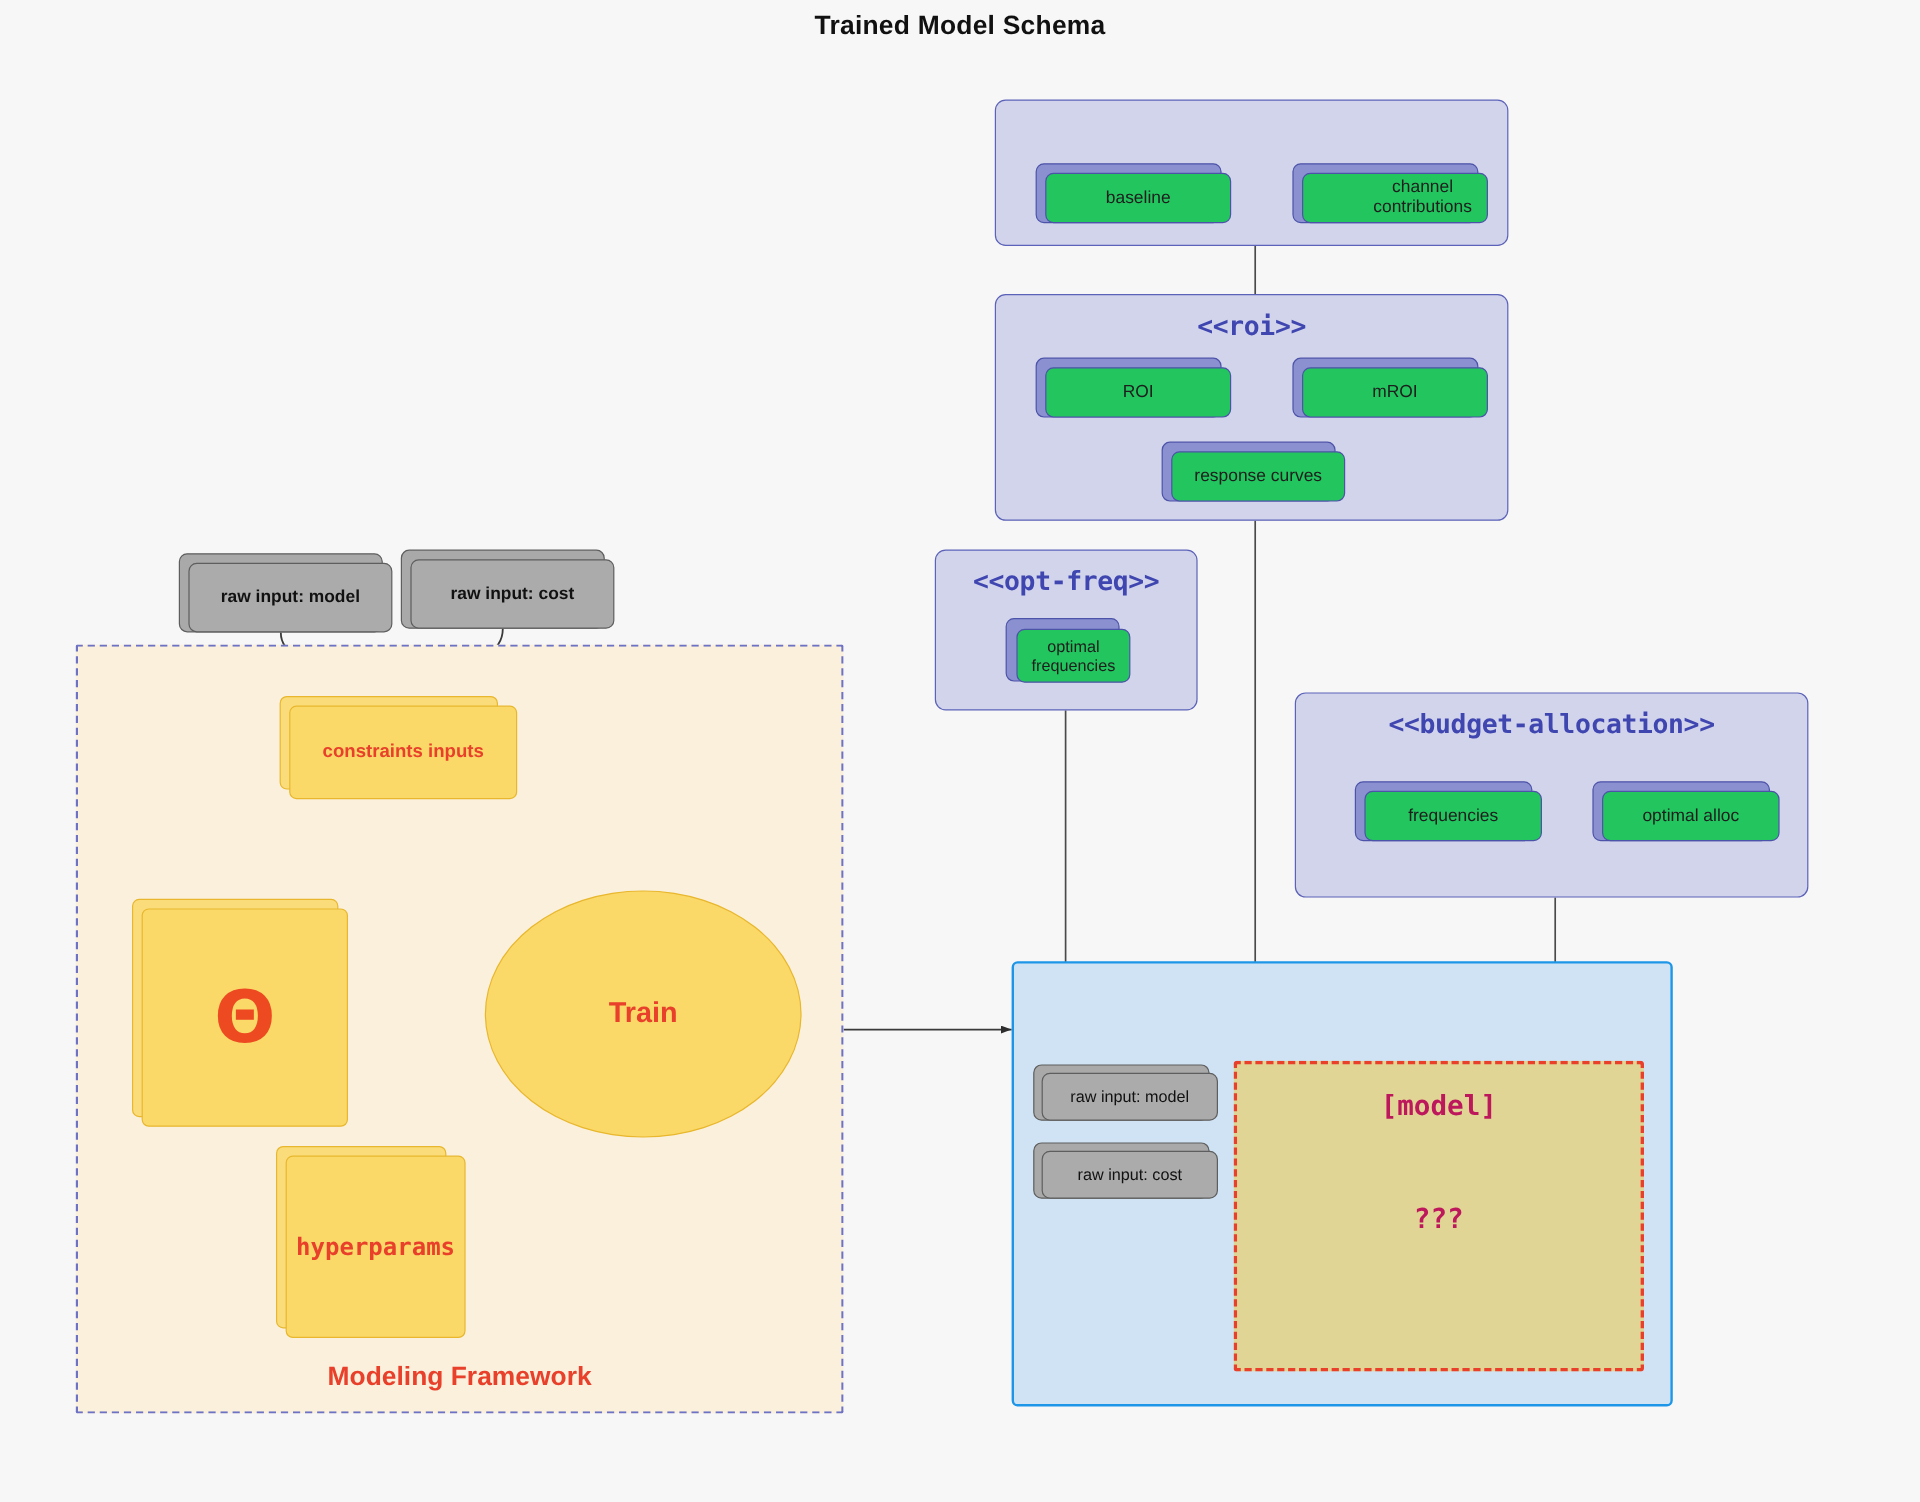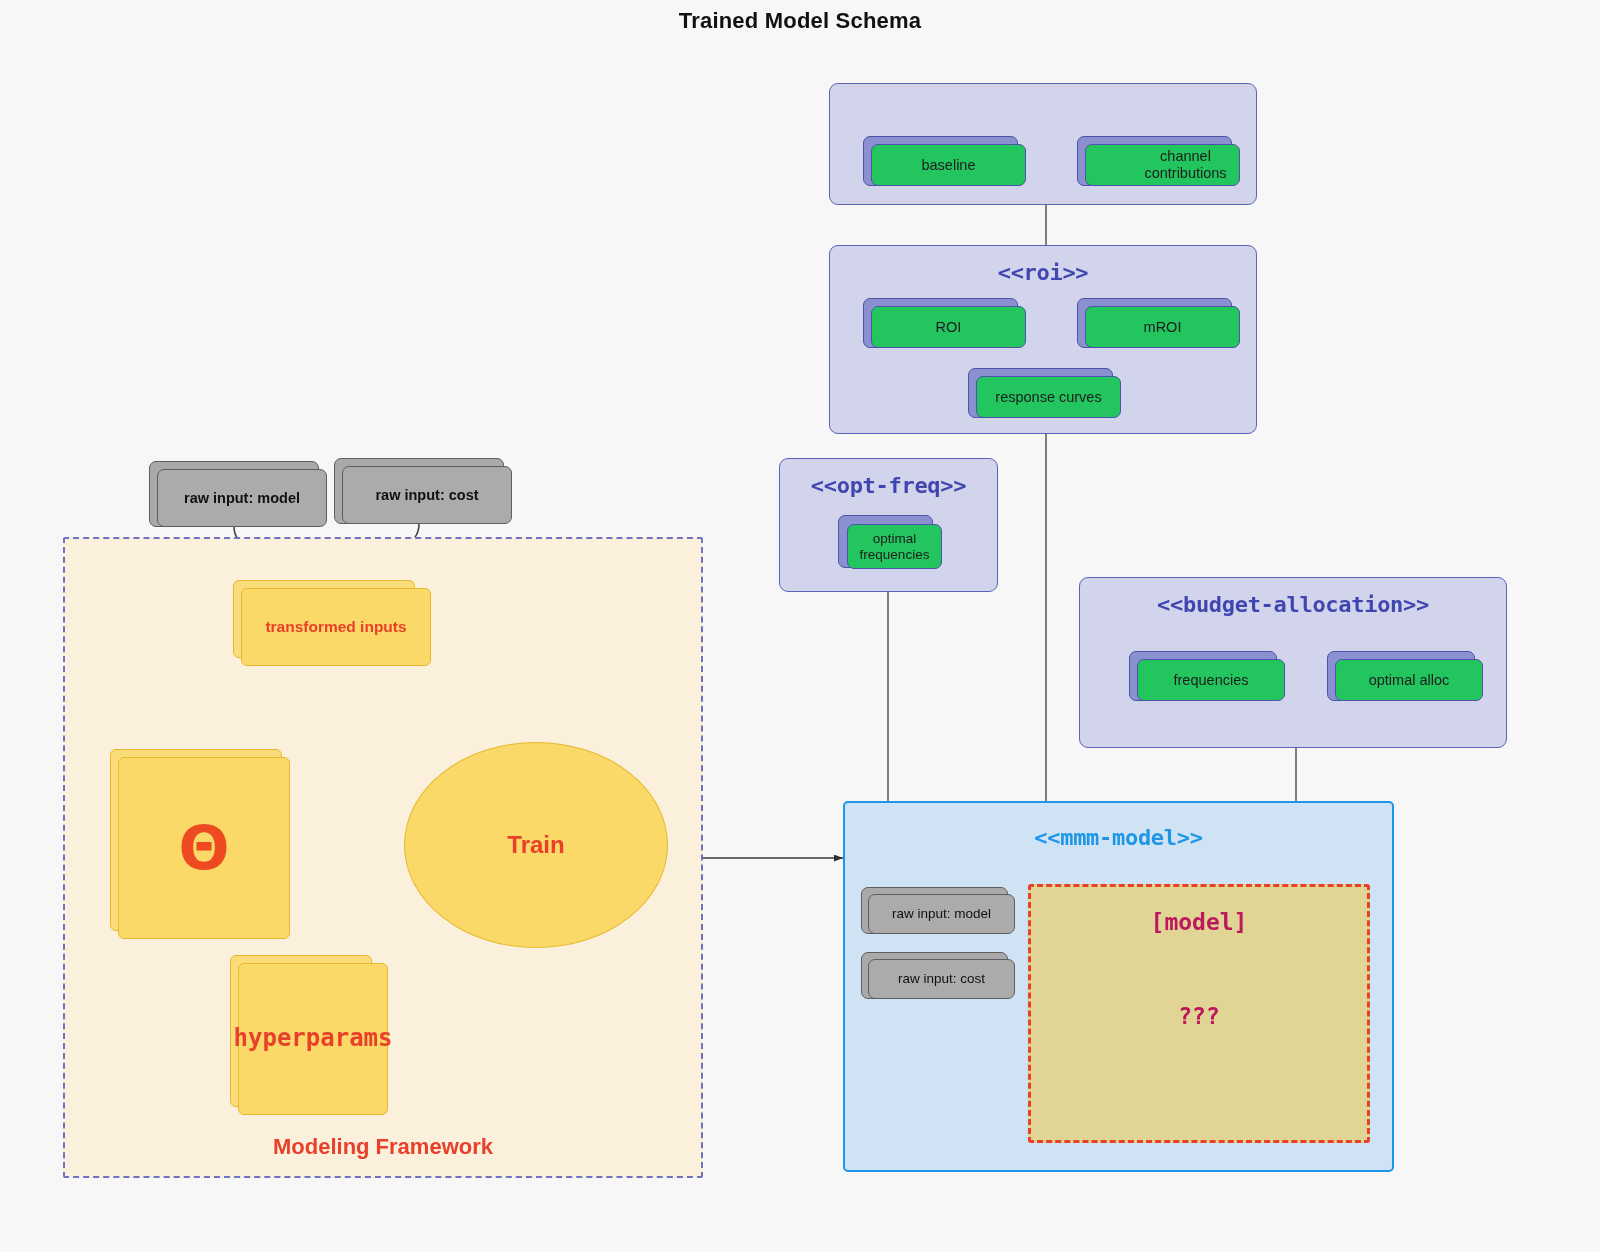--- a/index.html
+++ b/index.html
@@ -103,21 +103,21 @@
     display:flex;align-items:center;justify-content:center;
     color:#e8402a;font-size:24px;font-weight:bold;
   }
 
   .theta-glyph{
     font-family:"DejaVu Sans","Liberation Sans",sans-serif;
     font-size:60px;font-weight:bold;color:#ee4a22;line-height:1;
   }
   .mono-red{
     font-family:"DejaVu Sans Mono","Liberation Mono",monospace;
-    font-size:24px;font-weight:bold;color:#e8402a;
+    font-size:20px;font-weight:bold;color:#e8402a;
   }
   .bold-red{font-size:15.5px;font-weight:bold;color:#e8402a;}
 </style>
 </head>
 <body>
 
 <div id="stage">
 
   <div class="page-title">Trained Model Schema</div>
 
@@ -218,21 +218,20 @@
       <div class="front" style="left:8px;top:8px;width:148px;height:42px;">frequencies</div>
     </div>
 
     <div class="node pk-node" style="left:247px;top:73px;width:148px;height:50px;">
       <div class="sheet"></div>
       <div class="front" style="left:8px;top:8px;width:148px;height:42px;">optimal alloc</div>
     </div>
   </div>
 
   <div class="mmm" style="left:843px;top:801px;width:551px;height:371px;">
-    <div class="pkg-title">&lt;&lt;mmm-model&gt;&gt;</div>
 
     <div class="node gy-node small" style="left:16px;top:84px;width:147px;height:47px;">
       <div class="sheet"></div>
       <div class="front" style="left:7px;top:7px;width:147px;height:40px;">raw input: model</div>
     </div>
 
     <div class="node gy-node small" style="left:16px;top:149px;width:147px;height:47px;">
       <div class="sheet"></div>
       <div class="front" style="left:7px;top:7px;width:147px;height:40px;">raw input: cost</div>
     </div>
@@ -252,21 +251,21 @@
     <div class="sheet"></div>
     <div class="front" style="left:8px;top:8px;width:170px;height:58px;">raw input: cost</div>
   </div>
 
   <div class="framework" style="left:63px;top:537px;width:640px;height:641px;">
     <div class="framework-label" style="bottom:16px;">Modeling Framework</div>
   </div>
 
   <div class="node yl-node" style="left:233px;top:580px;width:190px;height:86px;">
     <div class="sheet" style="left:0;top:0;width:182px;height:78px;"></div>
-    <div class="front bold-red" style="left:8px;top:8px;width:190px;height:78px;">transformed inputs</div>
+    <div class="front bold-red" style="left:8px;top:8px;width:190px;height:78px;">constraints inputs</div>
   </div>
 
   <div class="node yl-node" style="left:110px;top:749px;width:180px;height:190px;">
     <div class="sheet" style="left:0;top:0;width:172px;height:182px;"></div>
     <div class="front" style="left:8px;top:8px;width:172px;height:182px;">
       <span class="theta-glyph">Θ</span>
     </div>
   </div>
 
   <div class="node yl-node" style="left:230px;top:955px;width:150px;height:160px;">

